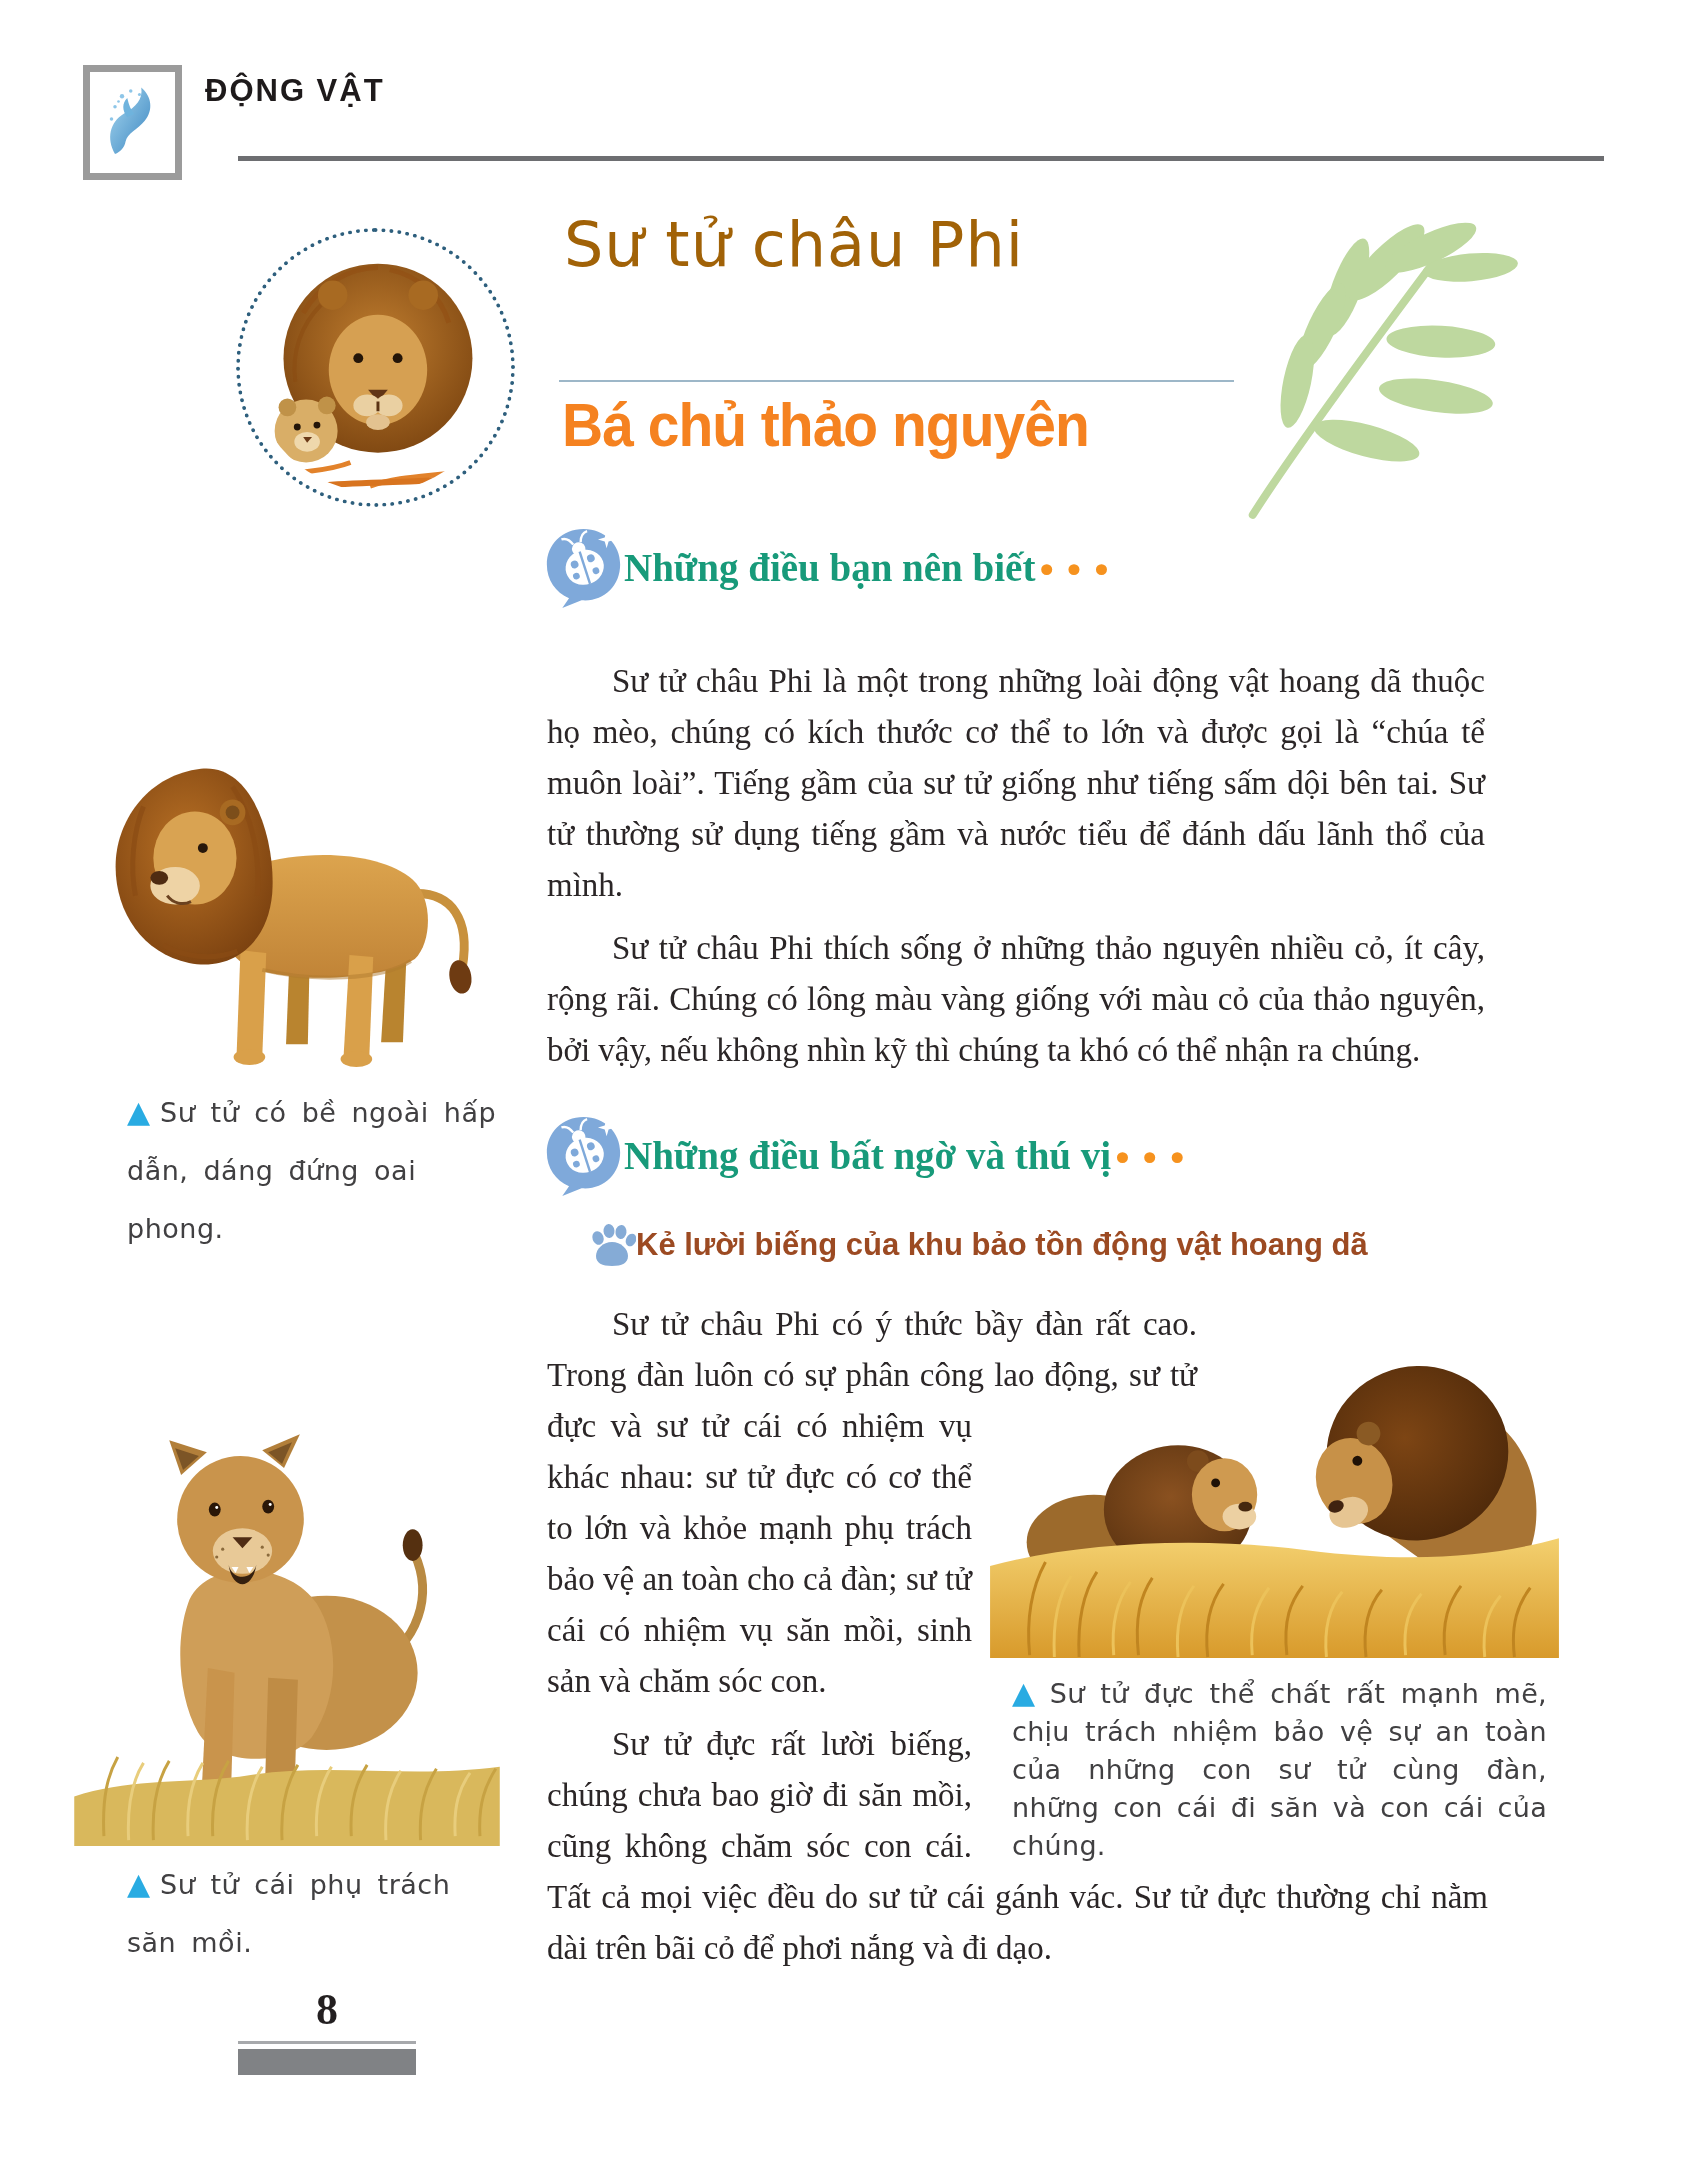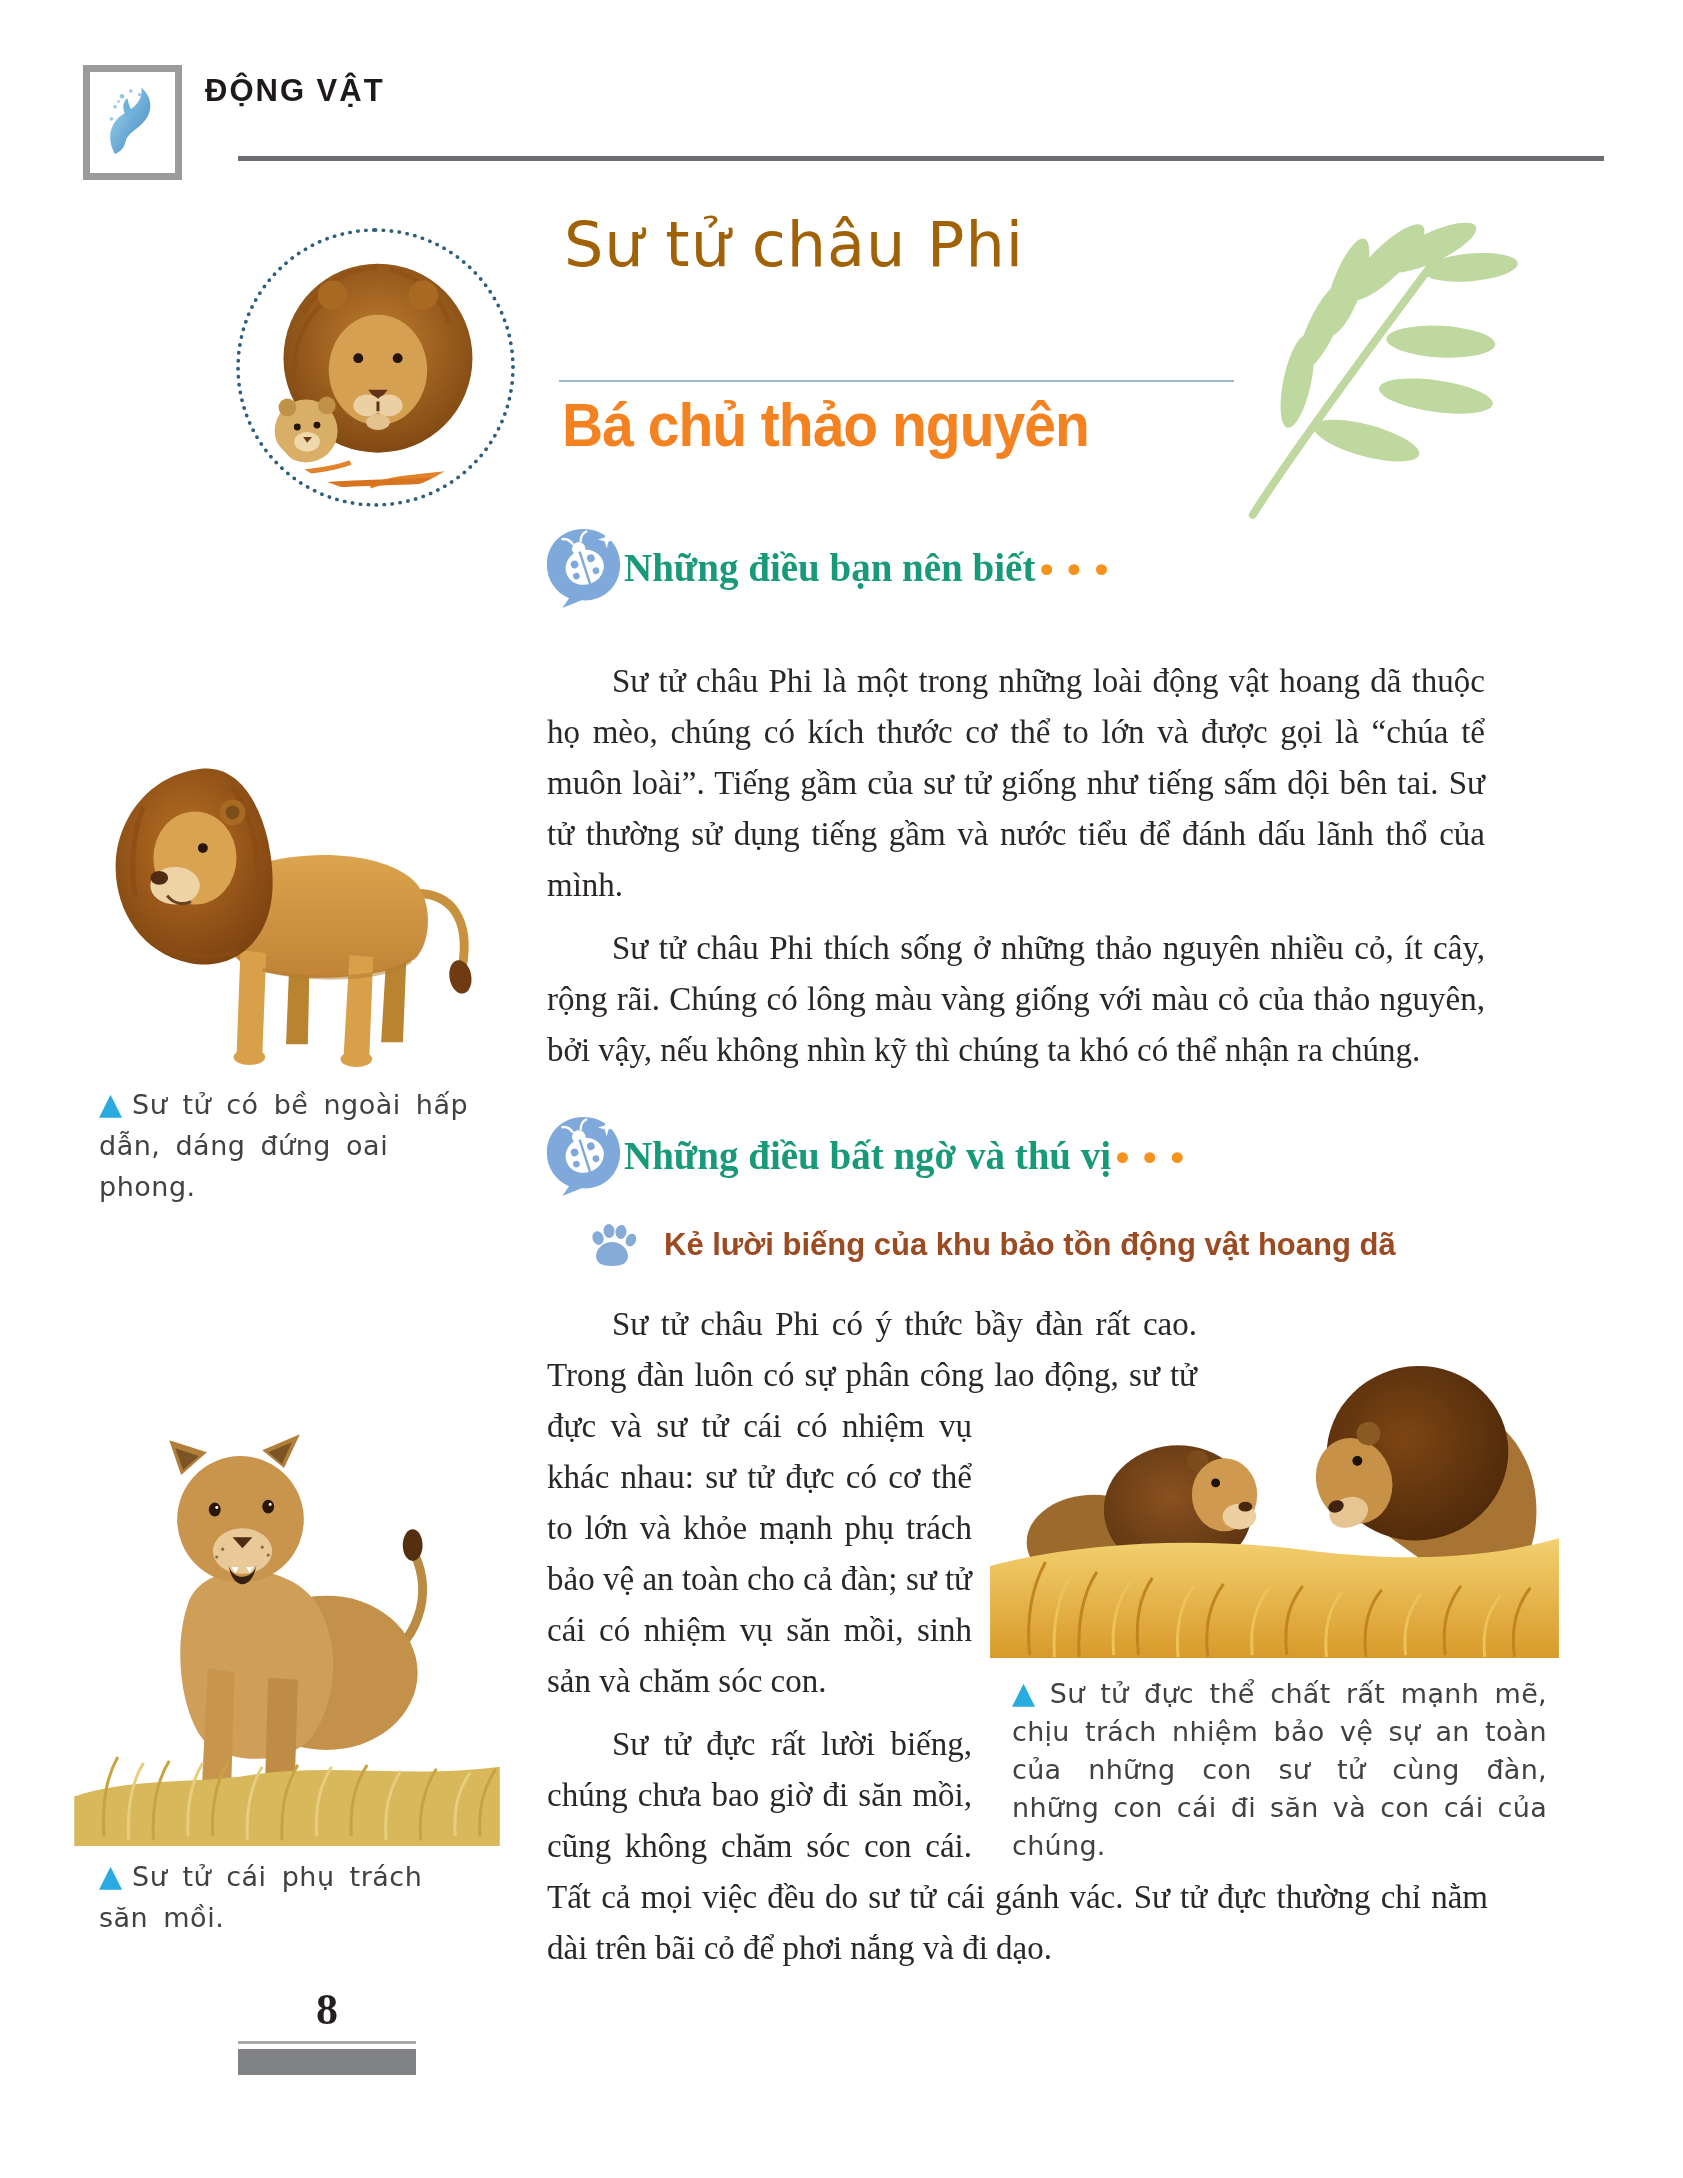--- a/index.html
+++ b/index.html
@@ -25,37 +25,37 @@
             font-weight:bold;font-size:57px;letter-spacing:-1px;color:#f58220;transform:scaleY(1.06);transform-origin:top left;}
   .leaf-wrap{left:1228px;top:193px;width:297px;height:327px;}
 
   
   .sec-head{display:flex;align-items:center;gap:0;}
   .sec-head .txt{font-family:"Liberation Serif","DejaVu Serif",serif;font-weight:bold;
                  font-size:39px;color:#189a7a;}
   .sec-head .dots{font-size:38px;color:#f6921e;letter-spacing:5px;padding-top:6px;font-family:"DejaVu Sans",sans-serif;}
   .sec1{left:543px;top:525px;}
   .sec2{left:543px;top:1113px;text-align:center;}
-  .subhead{left:588px;top:1222px;display:flex;align-items:center;gap:28px;}
+  .subhead{left:588px;top:1222px;display:flex;align-items:center;gap:0;}
   .subhead .txt{font-family:"Liberation Sans","DejaVu Sans",sans-serif;font-weight:bold;
                 font-size:31px;color:#9c4a22;}
 
   
   .bodytext{font-size:33px;line-height:51px;text-align:justify;}
   .bodytext p{margin:12px;text-indent:65px;}
   .content1{left:535px;top:644px;width:962px;}
   .flow2{left:535px;top:1287px;width:965px;}
   .float-fig{float:right;width:569px;height:566px;margin:0 -59px 6px 18px;
              shape-outside:polygon(233px 0px,569px 0px,569px 566px,0px 566px,0px 124px,233px 124px);
              shape-margin:8px;}
   .float-fig svg{display:block;}
 
   
-  .caption{font-family:"DejaVu Sans",sans-serif;font-size:27px;line-height:41px;color:#414042;
-           letter-spacing:0.5px;word-spacing:6px;}
+  .caption{font-family:"DejaVu Sans",sans-serif;font-size:27px;line-height:58px;color:#414042;
+           letter-spacing:0.5px;word-spacing:6px;margin-left:28px;}
   .cap1{left:99px;top:1083px;width:386px;}
   .cap3{left:99px;top:1855px;width:356px;}
   .cap2{margin-top:16px;padding-left:22px;width:535px;font-family:"DejaVu Sans",sans-serif;
         font-size:27px;line-height:38px;color:#414042;letter-spacing:0.3px;word-spacing:2px;text-align:justify;}
   .tri{color:#29abe2;font-size:30px;padding-right:10px;font-family:"DejaVu Sans",sans-serif;letter-spacing:0;}
 
   
   .fig-standing{left:84px;top:747px;width:416px;height:327px;}
   .fig-lioness{left:74px;top:1371px;width:426px;height:475px;}
 

